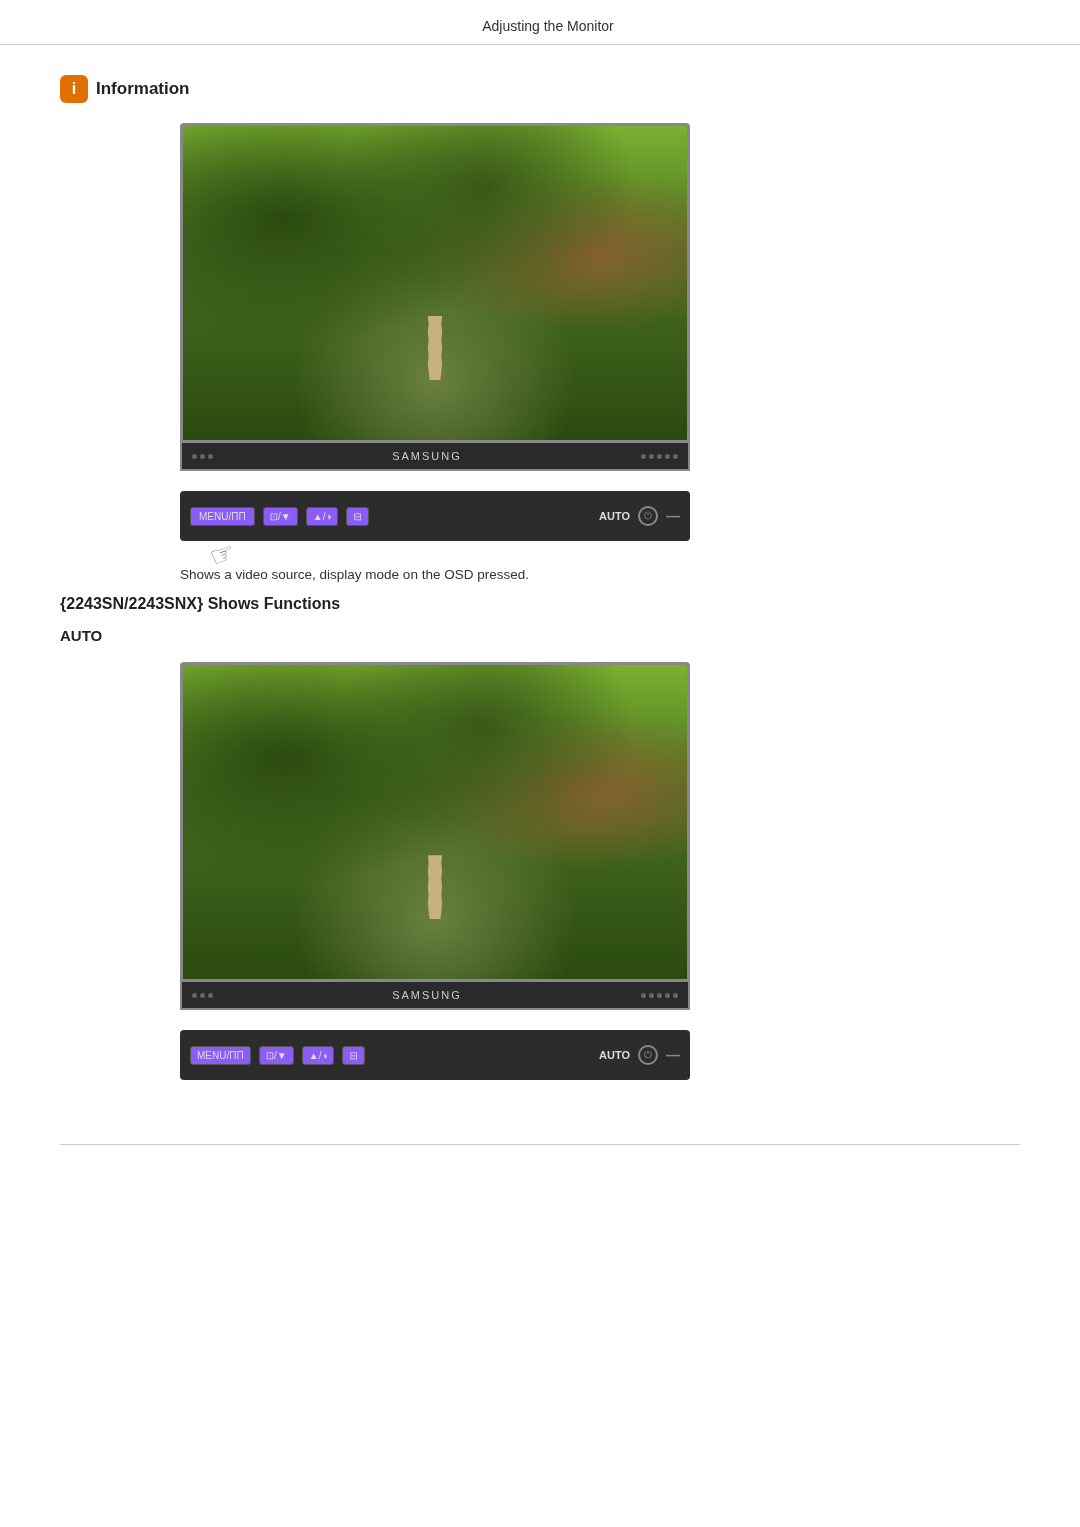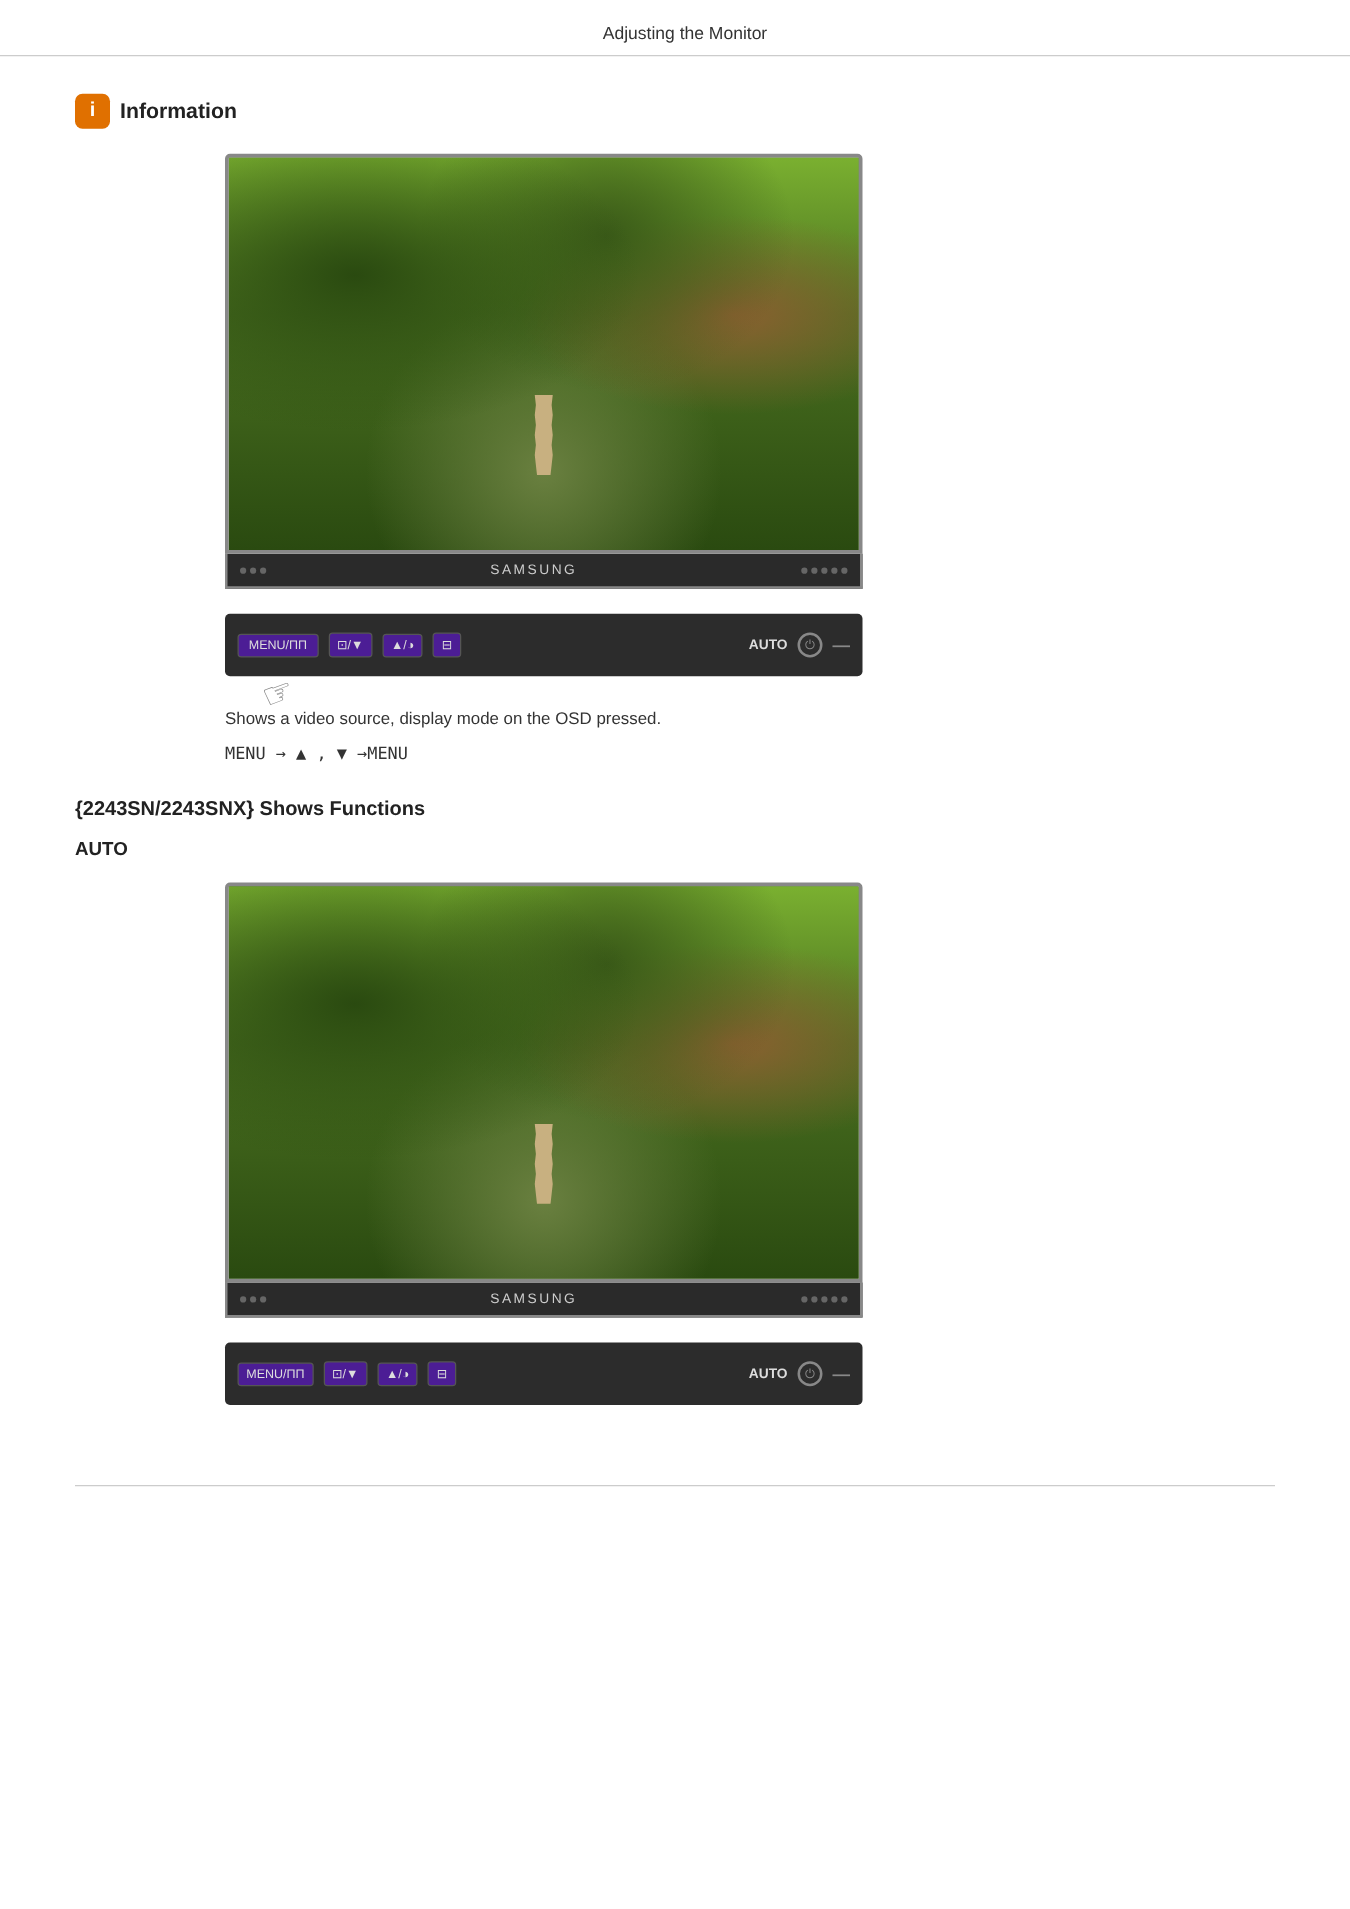--- a/index.html
+++ b/index.html
@@ -131,21 +131,21 @@
       display: flex;
       align-items: center;
       padding: 0 10px;
       gap: 8px;
       position: relative;
     }
 
     .ctrl-btn {
       color: #ddd;
       font-size: 10px;
-      background: #4c1d95;
+      background: #8b5cf6;
       border: 1px solid #555;
       border-radius: 3px;
       padding: 3px 6px;
       white-space: nowrap;
     }
 
     .ctrl-btn.menu-btn {
       padding: 3px 8px;
     }
 
@@ -285,21 +285,20 @@
       <div class="ctrl-minus">—</div>
 
       <div class="cursor-hand">☞</div>
     </div>
   </div>
 
   <div class="description-text">
     <span>Shows a video source, display mode on the OSD pressed.</span>
   </div>
 
-  <div class="menu-path">MENU → ▲ , ▼ →MENU</div>
 
   <div class="section-heading">{2243SN/2243SNX} Shows Functions</div>
 
   <div class="sub-heading">AUTO</div>
 
   <div class="monitor-img-wrap">
     <div class="monitor-screen">
       <div class="tree-area"></div>
       <div class="pagoda"></div>
     </div>

